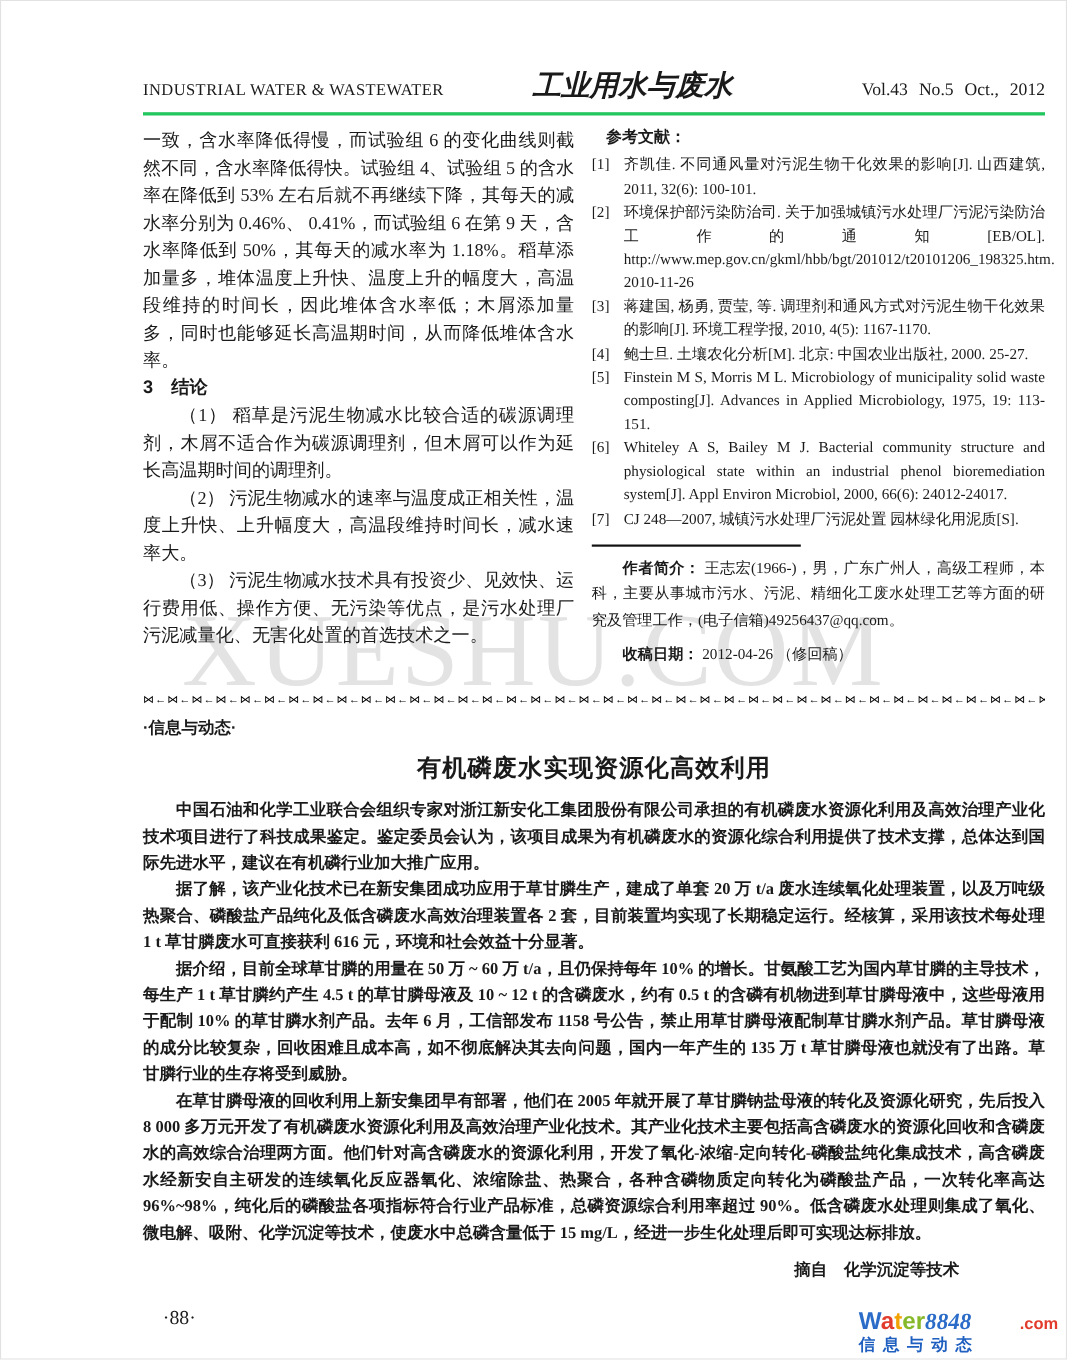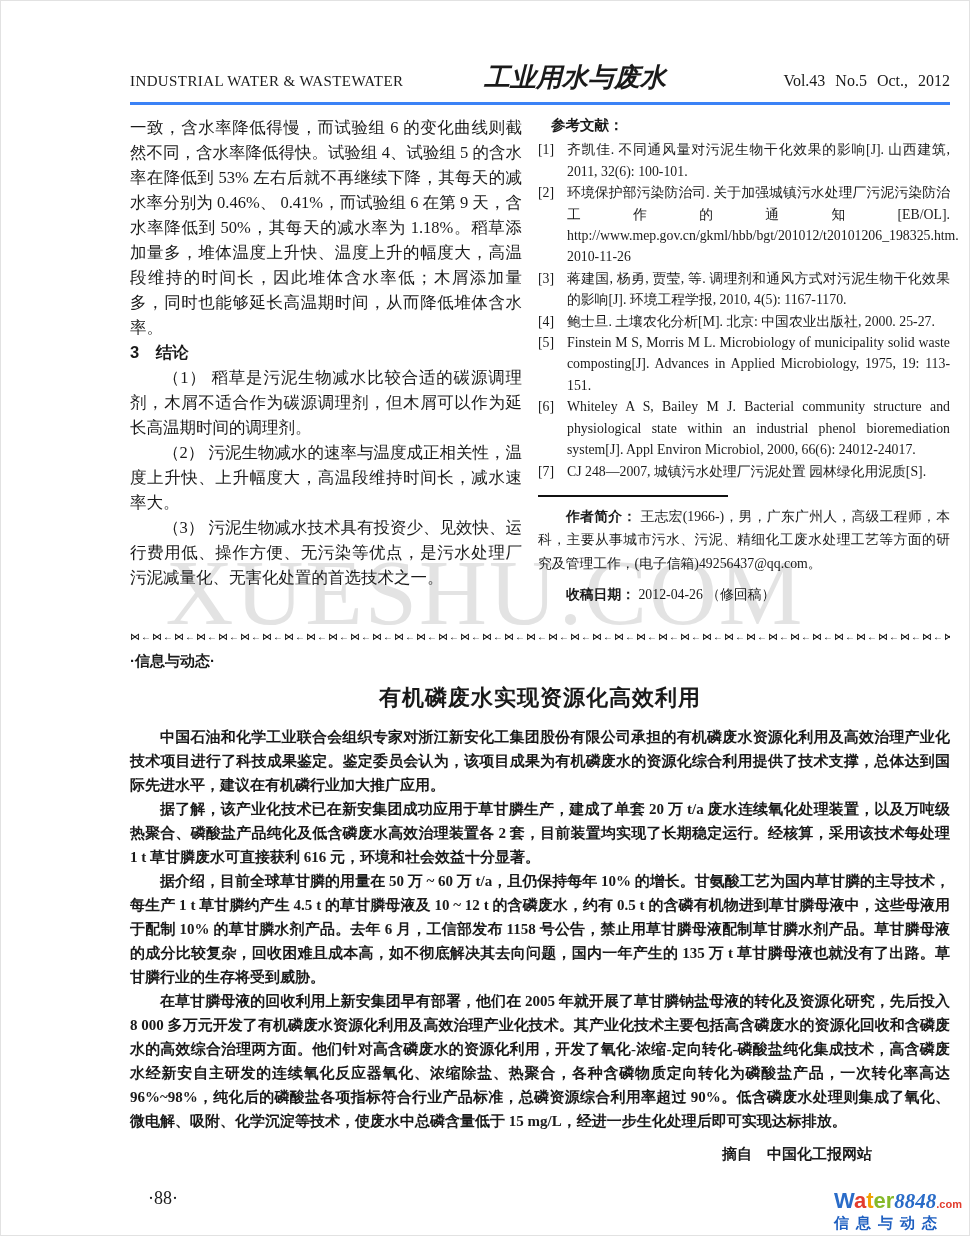--- a/index.html
+++ b/index.html
@@ -8,21 +8,21 @@
     font-family:"Liberation Serif","DejaVu Serif",serif;color:#1a1a1a;
     overflow:hidden;box-shadow:inset 0 0 0 1px #e2e2e2;
   }
   .watermark{
     position:absolute;top:538px;left:50%;transform:translateX(-50%);
     font-size:94px;color:#e3e3e3;letter-spacing:2px;white-space:nowrap;
     font-family:"Liberation Serif",serif;z-index:0;user-select:none;
   }
   .content{position:absolute;left:130px;top:60px;width:820px;z-index:1;}
   
-  .header{display:flex;align-items:baseline;border-bottom:3px solid #3b82f6;padding-bottom:7px;}
+  .header{display:flex;align-items:baseline;border-bottom:3px solid #22c55e;padding-bottom:7px;}
   .j-en{font-size:15px;letter-spacing:.4px;width:305px;font-weight:500;}
   .j-cn{flex:1;text-align:center;font-size:26px;font-weight:bold;font-style:italic;
         font-family:Liberation Mono, monospace;}
   .j-issue{width:235px;text-align:right;font-size:16px;word-spacing:6px;}
   
   .cols{display:flex;gap:16px;margin-top:10px;}
   .col-left{width:392px;font-size:16.5px;line-height:25px;text-align:justify;}
   .col-right{width:412px;font-size:13.8px;line-height:21.4px;text-align:justify;}
   .col-left p{margin:0;}
   .concl{text-indent:2em;}
@@ -44,21 +44,21 @@
   .news-title{text-align:center;font-size:22px;font-weight:bold;margin:12px 0 12px;
     font-family:"Liberation Sans","DejaVu Sans",sans-serif;letter-spacing:1px;}
   .news-para{font-size:15px;line-height:24px;font-weight:bold;text-indent:2em;
     text-align:justify;margin:0;}
   .news-source{text-align:right;padding-right:78px;font-weight:bold;font-size:15px;margin-top:12px;}
   
   .page-number{position:absolute;left:148px;top:1188px;font-size:18px;z-index:1;}
   .logo{position:absolute;right:8px;bottom:6px;z-index:2;line-height:1;}
   .logo-line1{font-family:"Liberation Sans","DejaVu Sans",sans-serif;font-weight:bold;font-size:22px;}
   .logo-num{font-family:"Liberation Serif",serif;font-style:italic;font-weight:bold;font-size:21px;}
-  .logo-tld{font-size:11px;font-weight:bold;}
+  .logo-tld{font-size:15px;font-weight:bold;margin-left:44px;}
   .logo-sub{font-family:"Liberation Sans","DejaVu Sans",sans-serif;font-weight:bold;
     font-size:15px;letter-spacing:7px;margin-top:3px;}
 </style>
 </head>
 <body>
 
 <div class="watermark">XUESHU.COM</div>
 
 <div class="content">
 
@@ -126,21 +126,21 @@
 
   <div class="section-label">·信息与动态·</div>
 
   <h1 class="news-title">有机磷废水实现资源化高效利用</h1>
 
   <p class="news-para">中国石油和化学工业联合会组织专家对浙江新安化工集团股份有限公司承担的有机磷废水资源化利用及高效治理产业化技术项目进行了科技成果鉴定。鉴定委员会认为，该项目成果为有机磷废水的资源化综合利用提供了技术支撑，总体达到国际先进水平，建议在有机磷行业加大推广应用。</p>
   <p class="news-para">据了解，该产业化技术已在新安集团成功应用于草甘膦生产，建成了单套 20 万 t/a 废水连续氧化处理装置，以及万吨级热聚合、磷酸盐产品纯化及低含磷废水高效治理装置各 2 套，目前装置均实现了长期稳定运行。经核算，采用该技术每处理 1 t 草甘膦废水可直接获利 616 元，环境和社会效益十分显著。</p>
   <p class="news-para">据介绍，目前全球草甘膦的用量在 50 万 ~ 60 万 t/a，且仍保持每年 10% 的增长。甘氨酸工艺为国内草甘膦的主导技术，每生产 1 t 草甘膦约产生 4.5 t 的草甘膦母液及 10 ~ 12 t 的含磷废水，约有 0.5 t 的含磷有机物进到草甘膦母液中，这些母液用于配制 10% 的草甘膦水剂产品。去年 6 月，工信部发布 1158 号公告，禁止用草甘膦母液配制草甘膦水剂产品。草甘膦母液的成分比较复杂，回收困难且成本高，如不彻底解决其去向问题，国内一年产生的 135 万 t 草甘膦母液也就没有了出路。草甘膦行业的生存将受到威胁。</p>
   <p class="news-para">在草甘膦母液的回收利用上新安集团早有部署，他们在 2005 年就开展了草甘膦钠盐母液的转化及资源化研究，先后投入 8 000 多万元开发了有机磷废水资源化利用及高效治理产业化技术。其产业化技术主要包括高含磷废水的资源化回收和含磷废水的高效综合治理两方面。他们针对高含磷废水的资源化利用，开发了氧化-浓缩-定向转化-磷酸盐纯化集成技术，高含磷废水经新安自主研发的连续氧化反应器氧化、浓缩除盐、热聚合，各种含磷物质定向转化为磷酸盐产品，一次转化率高达 96%~98%，纯化后的磷酸盐各项指标符合行业产品标准，总磷资源综合利用率超过 90%。低含磷废水处理则集成了氧化、微电解、吸附、化学沉淀等技术，使废水中总磷含量低于 15 mg/L，经进一步生化处理后即可实现达标排放。</p>
 
-  <p class="news-source">摘自　中国化工报网站</p>
+  <p class="news-source">摘自　化学沉淀等技术</p>
 
 </div>
 
 <div class="page-number">·88·</div>
 
 <div class="logo">
   <div class="logo-line1">
     <span><span style="color: rgb(42, 108, 200);">W</span><span style="color: rgb(226, 60, 45);">a</span><span style="color: rgb(242, 162, 0);">t</span><span style="color: rgb(134, 185, 41);">e</span><span style="color: rgb(134, 185, 41);">r</span></span><span class="logo-num" style="color: rgb(42, 108, 200);">8848</span><span class="logo-tld" style="color: rgb(226, 60, 45);">.com</span>
   </div>
   <div class="logo-sub" style="color: rgb(30, 95, 192);">信息与动态</div>

